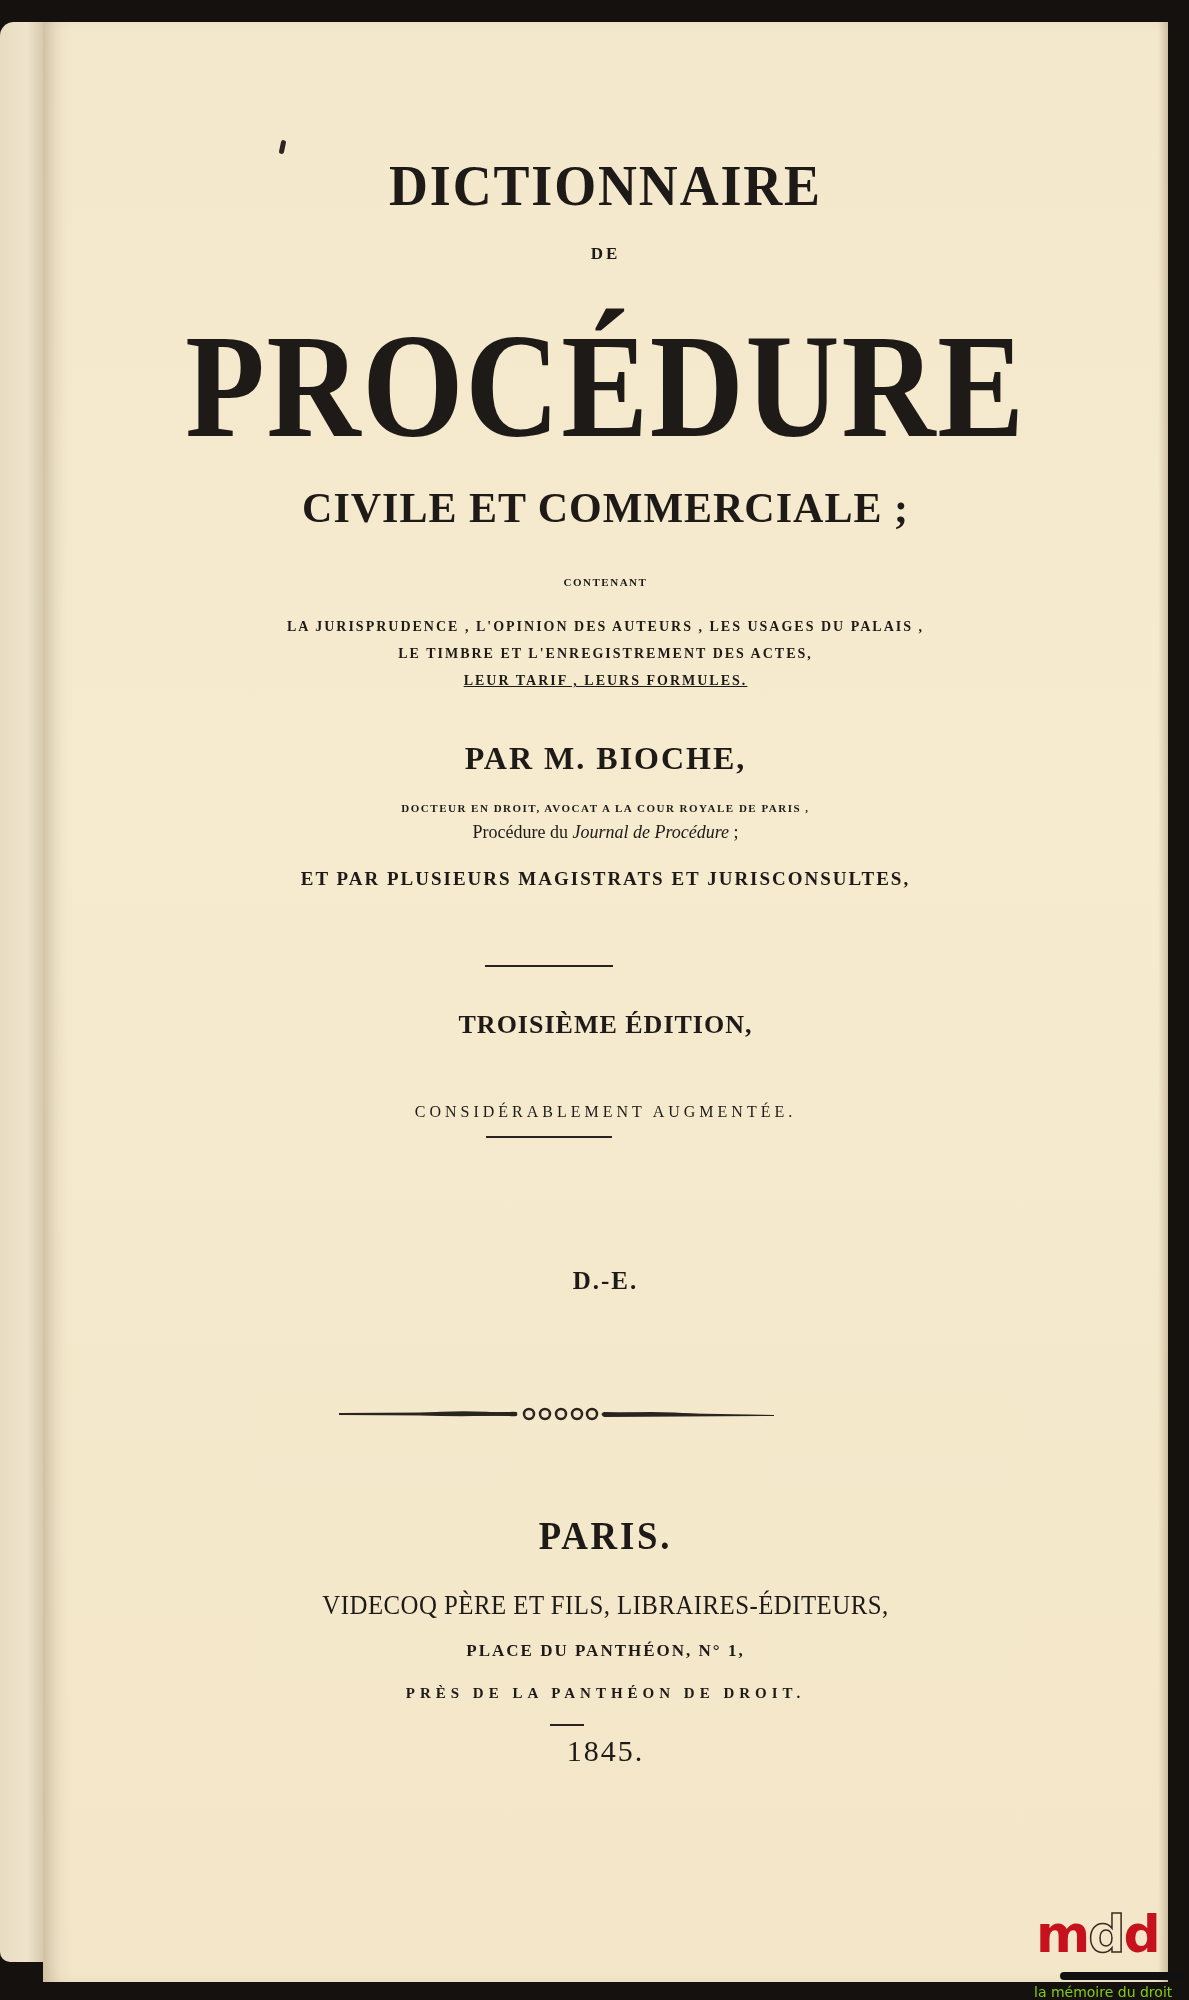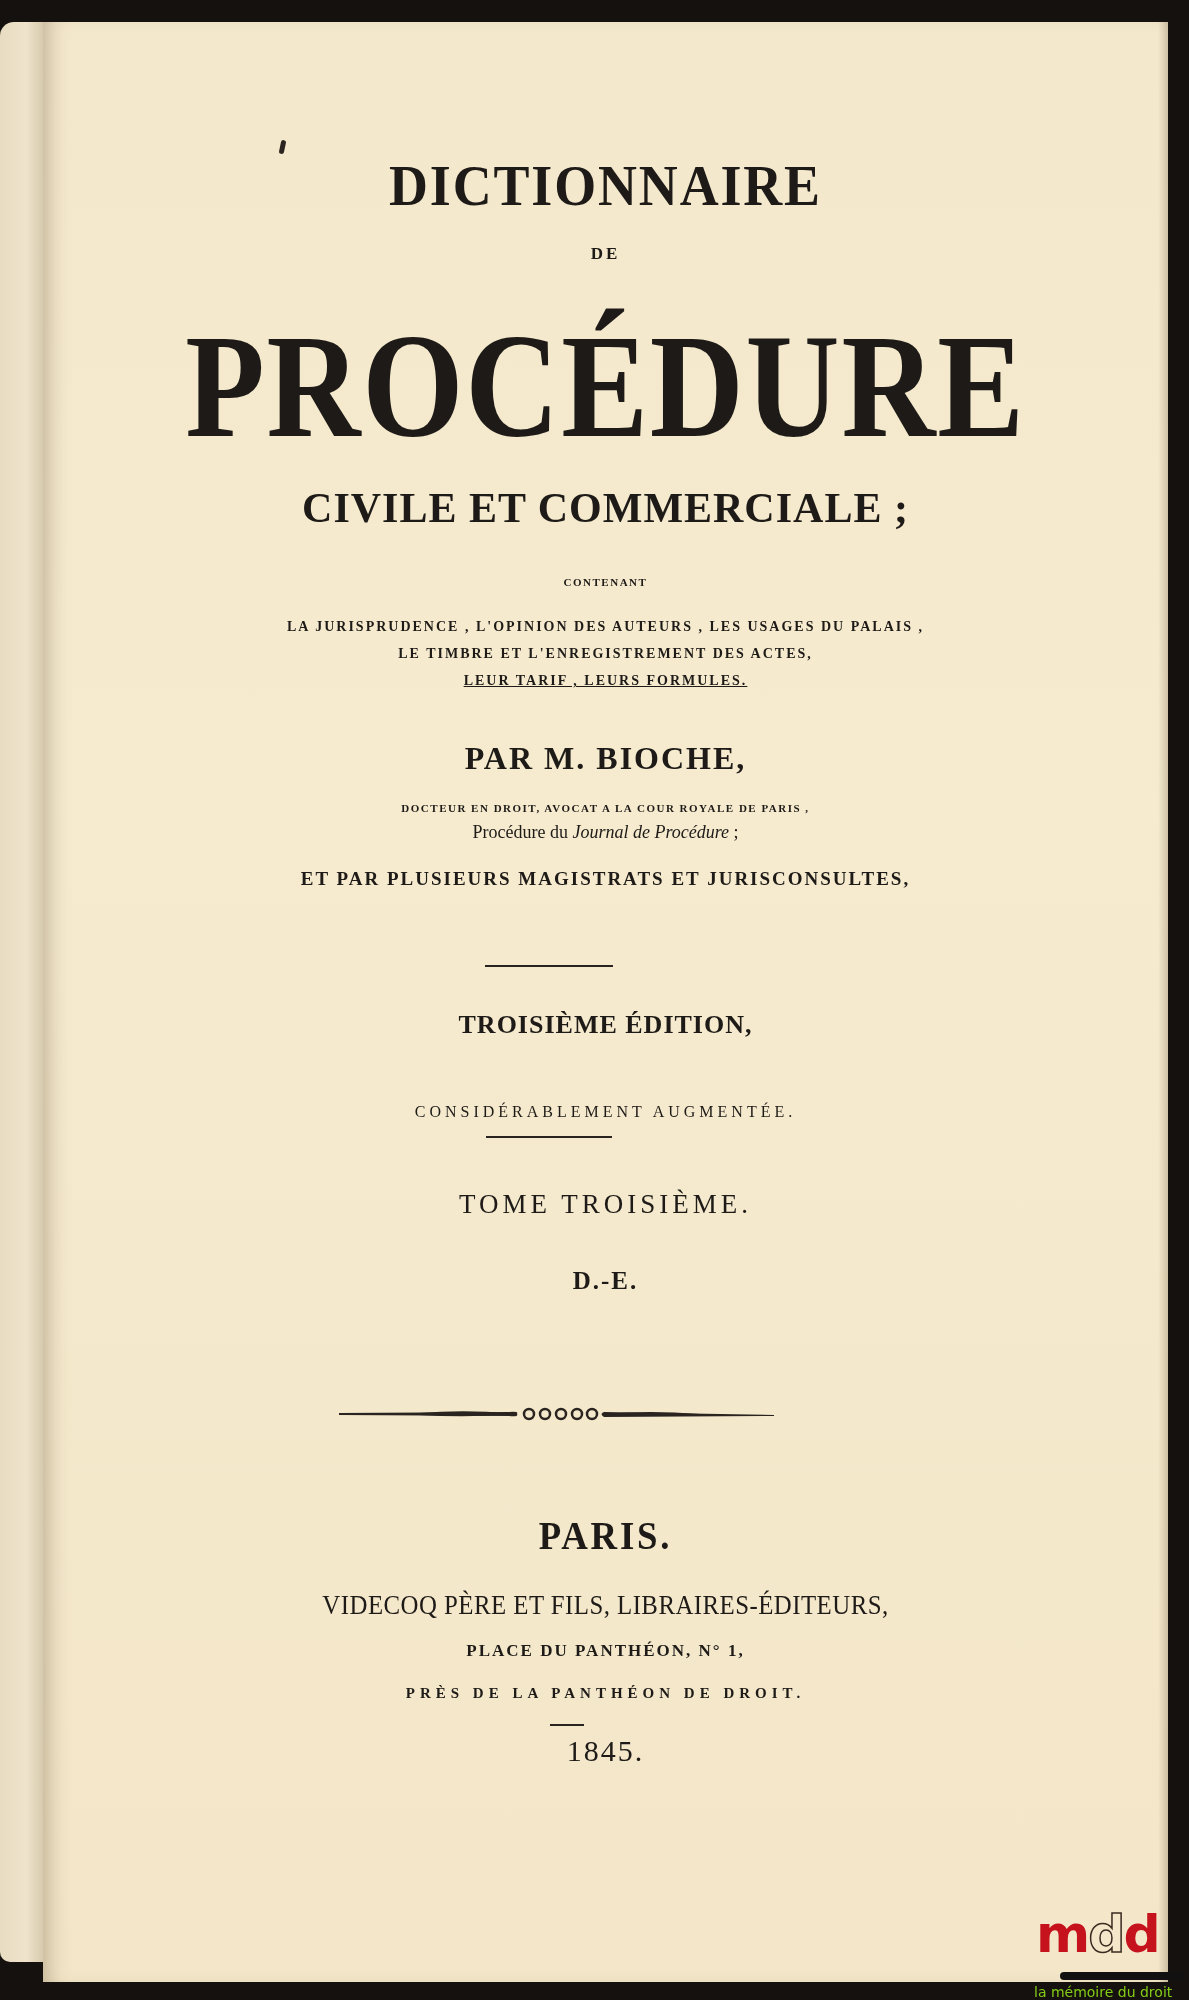--- a/index.html
+++ b/index.html
@@ -92,21 +92,20 @@
     <div class="line author-role"><span>Procédure du </span><i>Journal de Procédure</i><span> ;</span></div>
     <div class="line others">ET PAR PLUSIEURS MAGISTRATS ET JURISCONSULTES,</div>
 
     <div class="rule rule1"></div>
 
     <div class="line edition">TROISIÈME ÉDITION,</div>
     <div class="line aug">CONSIDÉRABLEMENT AUGMENTÉE.</div>
 
     <div class="rule rule2"></div>
 
-    <div class="line tome">TOME TROISIÈME.</div>
     <div class="line de">D.-E.</div>
 
     <svg class="ornament" viewBox="0 0 480 24">
       <path d="M20 11 L190 10 Q200 9 198 12 Q200 15 190 14 L20 13 Z" fill="#2a2420"></path>
       <path d="M285 10 Q280 12 285 15 L455 14 L455 13 Z" fill="#2a2420"></path>
       <path d="M100 11 Q150 7 198 12 Q150 16 100 13 Z" fill="#2a2420"></path>
       <path d="M285 12 Q330 8 380 12 Q330 16 285 12 Z" fill="#2a2420"></path>
       <circle cx="210" cy="12" r="5" fill="none" stroke="#2a2420" stroke-width="2.5"></circle>
       <circle cx="226" cy="12" r="5" fill="none" stroke="#2a2420" stroke-width="2.5"></circle>
       <circle cx="242" cy="12" r="5" fill="none" stroke="#2a2420" stroke-width="2.5"></circle>

